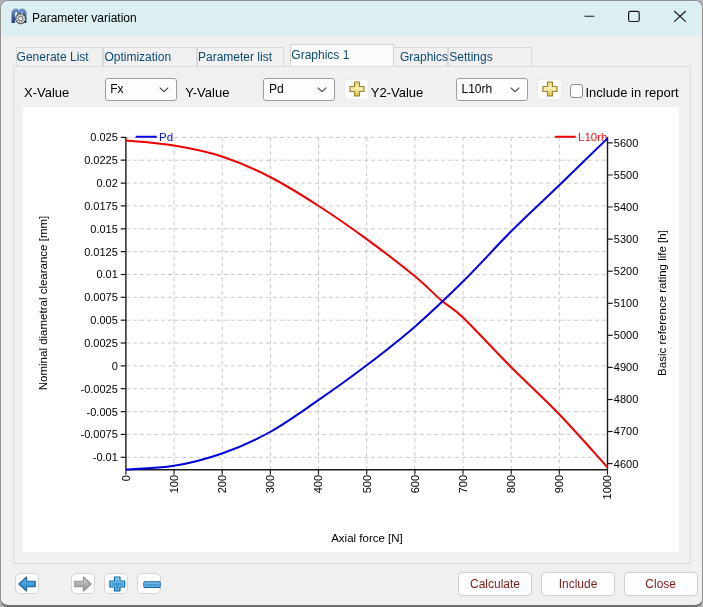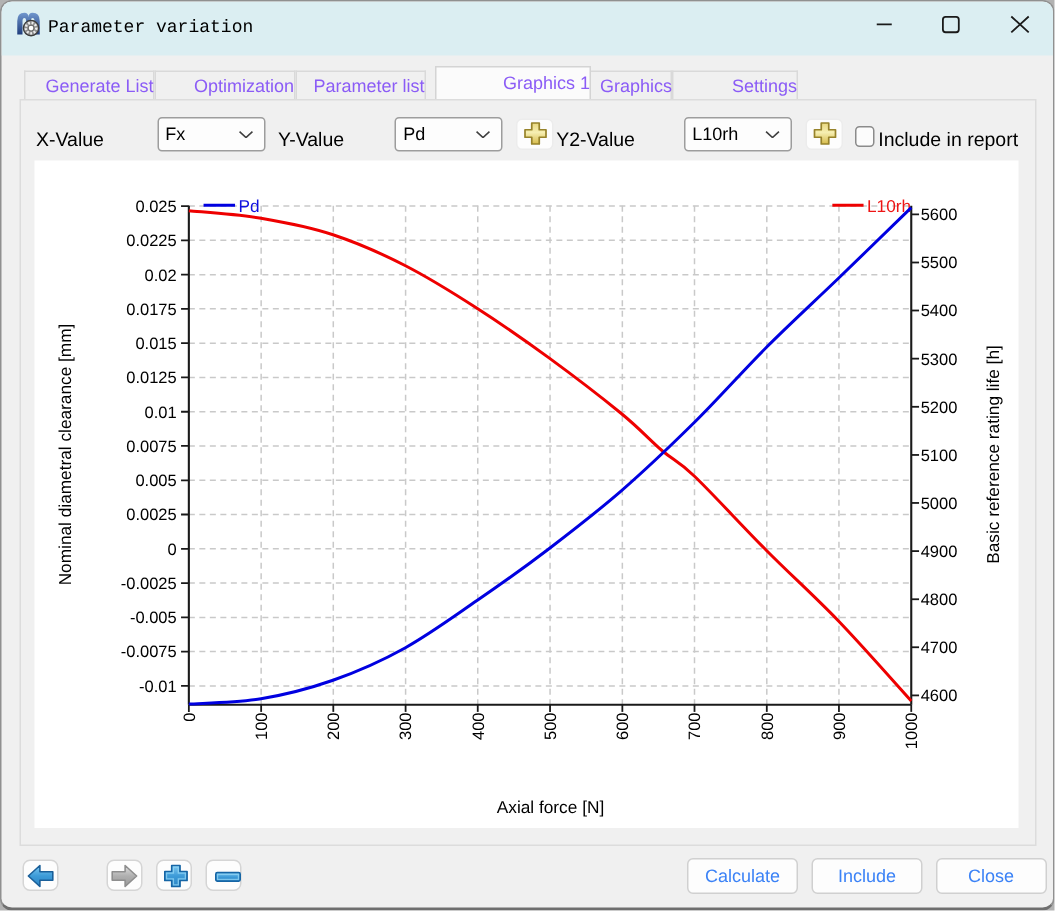--- a/index.html
+++ b/index.html
@@ -1,37 +1,37 @@
 <!DOCTYPE html>
 <html><head><meta charset="utf-8"><style>
 html,body{margin:0;padding:0;}
 body{width:703px;height:607px;background:#b2b2b2;overflow:hidden;
   font-family:"Liberation Sans",sans-serif;}
 *{box-sizing:border-box;}
 .win{position:absolute;left:0;top:0;width:703px;height:607px;background:#f0f0f0;
   border:1px solid #909090;border-bottom:2px solid #6e6e6e;border-radius:8px;overflow:hidden;}
 .titlebar{position:absolute;left:0;top:0;width:100%;height:36px;background:#dbeef2;}
-.title{position:absolute;left:31px;top:10px;font-size:12px;color:#000;font-family:Liberation Mono, monospace;}
+.title{position:absolute;left:31px;top:10px;font-size:12px;color:#000;}
 .tab{position:absolute;top:45.5px;height:19.5px;background:#f0f0f0;border:1px solid #d9d9d9;
-  border-bottom:none;font-size:12px;color:#8b5cf6;text-align:right;line-height:19px;}
+  border-bottom:none;font-size:12px;color:#0c4a6e;text-align:left;line-height:19px;}
 .tab.sel{top:43.4px;height:21.6px;background:#fbfbfb;border:1px solid #d4d4d4;border-bottom:none;
   line-height:21px;z-index:3;}
 .frame{position:absolute;left:12px;top:64.5px;width:677.5px;height:498px;
   border:1px solid #dcdcdc;background:#f0f0f0;}
 .lbl{position:absolute;font-size:13px;color:#000;}
 .combo{position:absolute;width:72px;height:23px;background:#fdfdfd;border:1px solid #9d9d9d;
   border-radius:3px;font-size:12px;color:#000;line-height:20px;padding-left:4.5px;}
 .combo svg{position:absolute;right:7px;top:8px;}
 .plusbtn{position:absolute;width:25px;height:20.5px;background:#fdfdfd;border:1px solid #ececec;
   border-radius:4px;}
 .cb{position:absolute;left:568.5px;top:83.3px;width:13.8px;height:13.8px;background:#fcfcfc;
   border:1px solid #8b8b8b;border-radius:3px;}
 .chart{position:absolute;left:22.2px;top:106px;width:656px;height:445.3px;background:#fff;}
 .btn{position:absolute;width:74px;height:24px;background:#fdfdfd;border:1px solid #d0d0d0;
-  border-radius:4px;font-size:12px;color:#3b82f6;text-align:center;line-height:22px;}
+  border-radius:4px;font-size:12px;color:#7f1d1d;text-align:center;line-height:22px;}
 .nav{position:absolute;width:23.6px;height:21.5px;background:#fdfdfd;border:1px solid #d5d5d5;
   border-radius:5px;}
 </style></head><body>
 <div class="win">
   <div class="titlebar"></div>
   <svg style="position:absolute;left:9px;top:6px" width="18" height="18" viewBox="0 0 18 18">
     <defs>
         <linearGradient id="mg" x1="0" y1="0" x2="0" y2="1">
       <stop offset="0" stop-color="#7096cd"></stop>
           <stop offset="1" stop-color="#1f3d7d"></stop>

